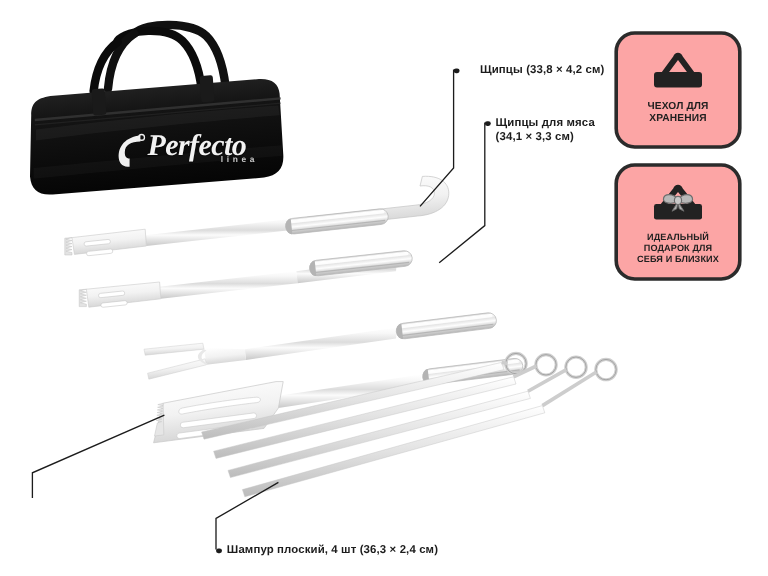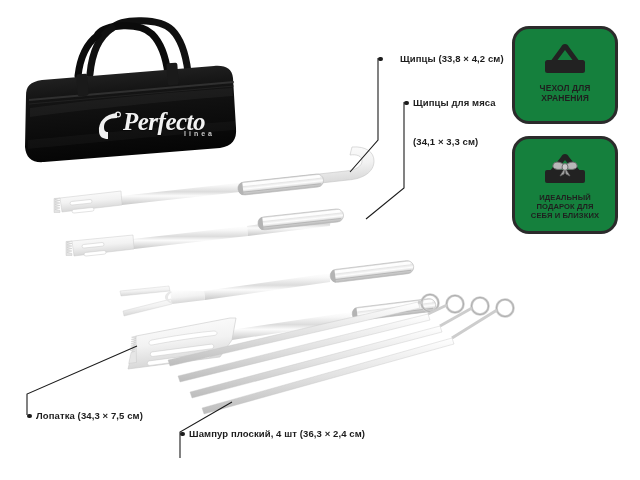--- a/index.html
+++ b/index.html
@@ -31,21 +31,21 @@
   }
   .callout .dot {
     position: absolute;
     left: -9px;
     top: 3.5px;
     width: 4.5px;
     height: 4.5px;
     border-radius: 50%;
     background: #1c1c1c;
   }
-  .callout .l2 { display: block; margin-top: 27px; }
+  .callout .l2 { display: block; }
 
   .leader {
     position: absolute;
     pointer-events: none;
   }
   .leader svg { display: block; overflow: visible; }
 
   
   .photo { position: absolute; }
 
@@ -56,21 +56,21 @@
     top: 26px;
     width: 110px;
   }
   .badge {
     position: relative;
     width: 106px;
     height: 98px;
     margin-bottom: 12px;
     border: 3px solid #2b2b2b;
     border-radius: 17px;
-    background: #15803d;
+    background: #fca5a5;
     box-sizing: border-box;
     display: flex;
     flex-direction: column;
     align-items: center;
     justify-content: flex-start;
     padding-top: 9px;
   }
   .badge .bicon {
     width: 56px;
     height: 42px;
@@ -321,26 +321,22 @@
     <span class="dot"></span>
     <span>Щипцы (33,8 × 4,2 см)</span>
   </div>
 
   <div class="callout" style="left:413px;top:97px;">
     <span class="dot"></span>
     <span>Щипцы для мяса</span>
     <span class="l2">(34,1 × 3,3 см)</span>
   </div>
 
-  <div class="callout" style="left:36px;top:410px;">
-    <span class="dot"></span>
-    <span>Лопатка (34,3 × 7,5 см)</span>
-  </div>
-
-  <div class="callout" style="left:189px;top:428px;">
+
+  <div class="callout" style="left:189px;top:453px;">
     <span class="dot"></span>
     <span>Шампур плоский, 4 шт (36,3 × 2,4 см)</span>
   </div>
 
   <div id="badges">
 
     <div class="badge">
       <div class="bicon">
         <svg width="52" height="36" viewBox="0 0 52 36">
           <path d="M26 3 C 24 3, 23 4, 22 6 L 11 21 L 17 21 L 26 9 L 35 21 L 41 21 L 30 6 C 29 4, 28 3, 26 3 Z" fill="#222"></path>

